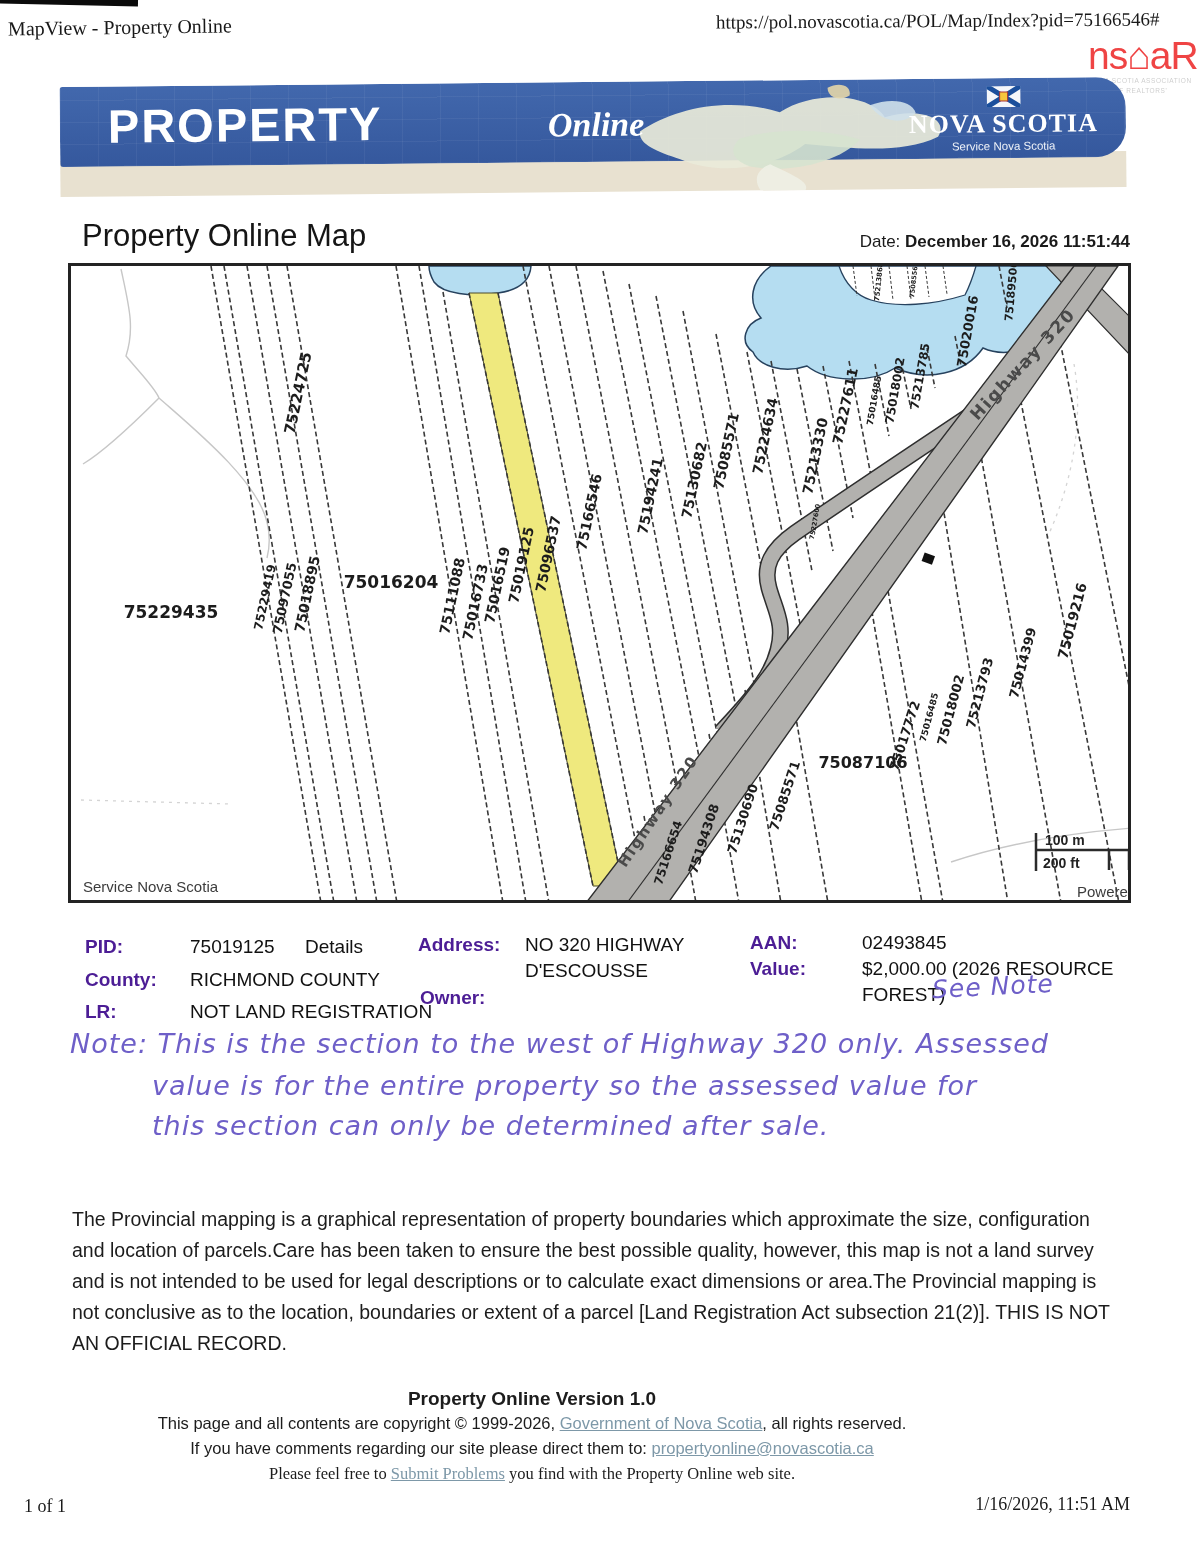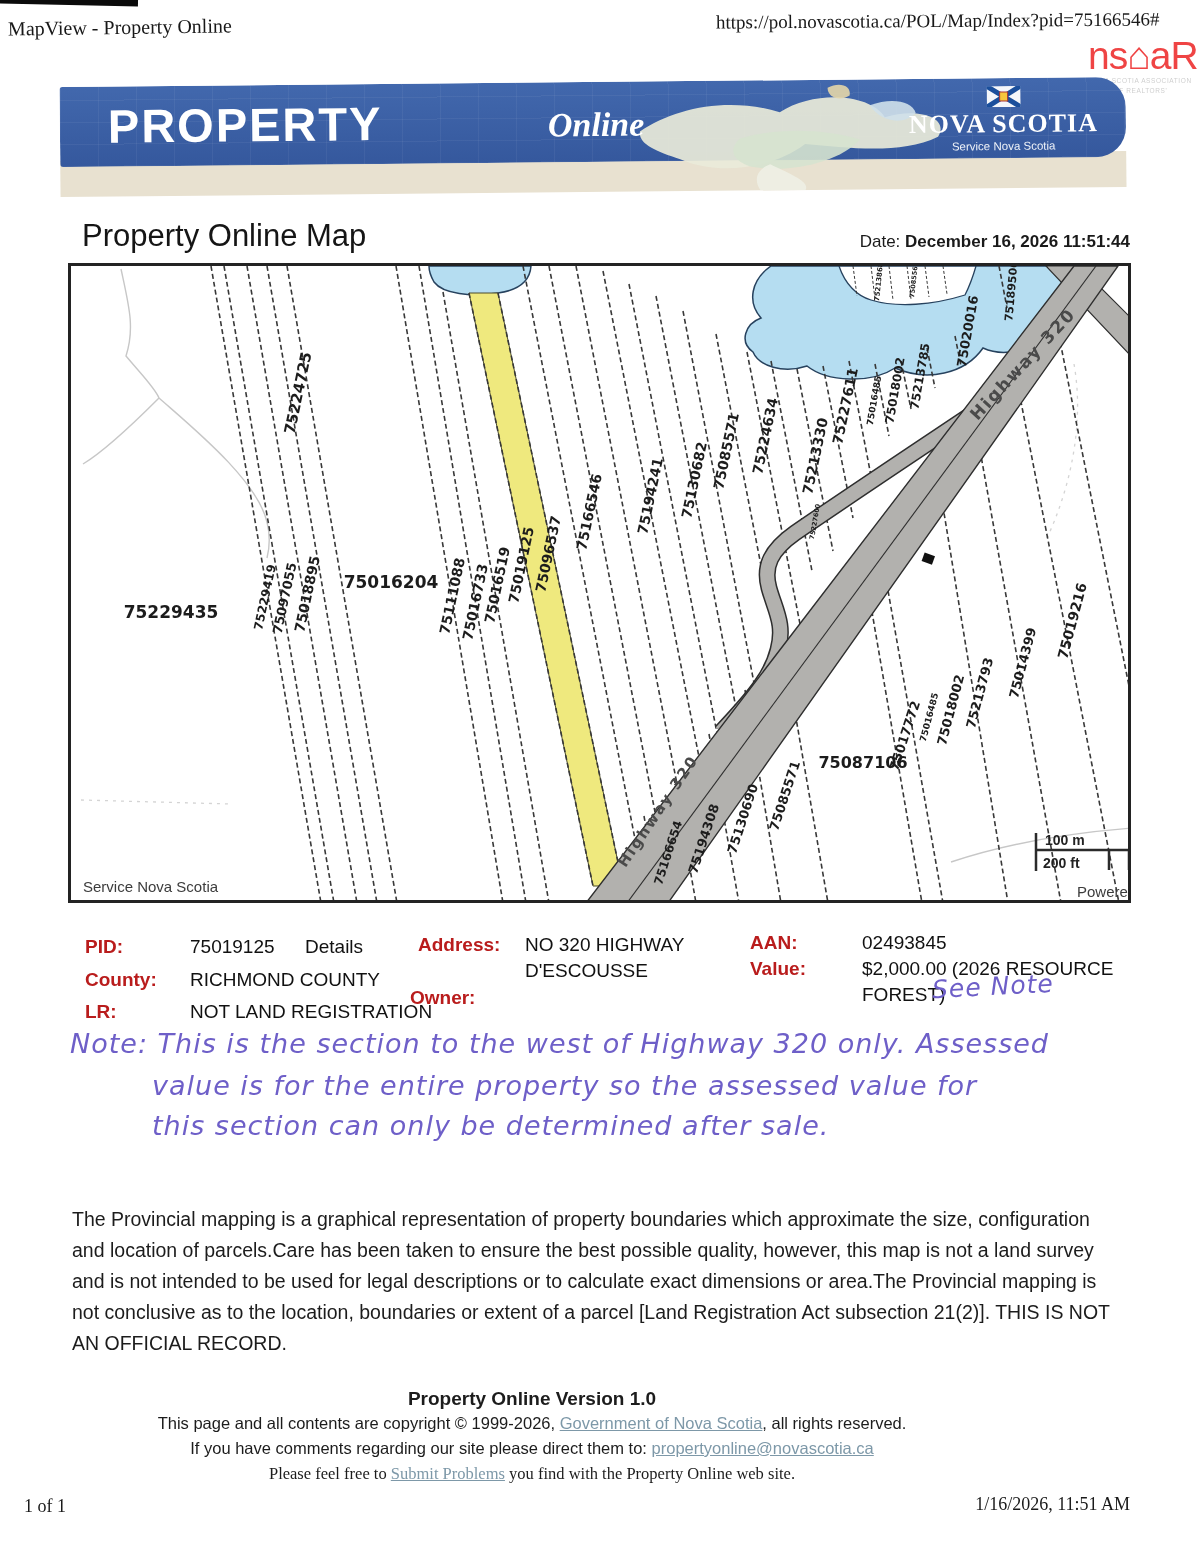--- a/index.html
+++ b/index.html
@@ -38,21 +38,21 @@
 
   
   .map-title{left:66px;top:218px;font-size:31px;font-weight:400;color:#151515;margin-left:16px;}
   .date-line{left:600px;top:232px;width:530px;text-align:right;font-size:17px;white-space:nowrap;overflow:hidden;}
   .date-line b{font-weight:700;}
 
   
   .map-frame{left:68px;top:263px;width:1063px;height:640px;border:3px solid #232323;overflow:hidden;background:#fff;}
 
   
-  .dl{font-size:19px;font-weight:700;color:#b91c1c;}
+  .dl{font-size:19px;font-weight:700;color:#4c1d95;}
   .dv{font-size:19px;color:#111;}
   .hand{font-family:"DejaVu Sans",sans-serif;font-style:italic;color:var(--ink);letter-spacing:1px;}
   .see-note{left:932px;top:972px;font-size:25px;transform:rotate(-3deg);}
   .note1{left:70px;top:1028px;font-size:27px;}
   .note2{left:152px;top:1070px;font-size:27px;}
   .note3{left:152px;top:1110px;font-size:27px;}
 
   .disclaimer{left:72px;top:1204px;width:1048px;font-size:19.5px;line-height:31px;color:#1c1c1c;}
 
   .foot{width:1064px;text-align:center;color:#1c1c1c;}
@@ -197,21 +197,21 @@
 <div class="abs dv" style="left:190px;top:936px">75019125</div>
 <div class="abs dv" style="left:305px;top:936px">Details</div>
 <div class="abs dl" style="left:85px;top:969px">County:</div>
 <div class="abs dv" style="left:190px;top:969px">RICHMOND COUNTY</div>
 <div class="abs dl" style="left:85px;top:1001px">LR:</div>
 <div class="abs dv" style="left:190px;top:1001px">NOT LAND REGISTRATION</div>
 
 <div class="abs dl" style="left:418px;top:934px">Address:</div>
 <div class="abs dv" style="left:525px;top:934px">NO 320 HIGHWAY</div>
 <div class="abs dv" style="left:525px;top:960px">D'ESCOUSSE</div>
-<div class="abs dl" style="left:410px;top:987px">Owner:</div>
+<div class="abs dl" style="left:420px;top:987px">Owner:</div>
 <div class="abs dv" style="left:525px;top:987px"></div>
 
 <div class="abs dl" style="left:750px;top:932px">AAN:</div>
 <div class="abs dv" style="left:862px;top:932px">02493845</div>
 <div class="abs dl" style="left:750px;top:958px">Value:</div>
 <div class="abs dv" style="left:862px;top:958px">$2,000.00 (2026 RESOURCE</div>
 <div class="abs dv" style="left:862px;top:984px">FOREST)</div>
 <div class="abs hand see-note">See Note</div>
 
 <div class="abs hand note1">Note: This is the section to the west of Highway 320 only. Assessed</div>

